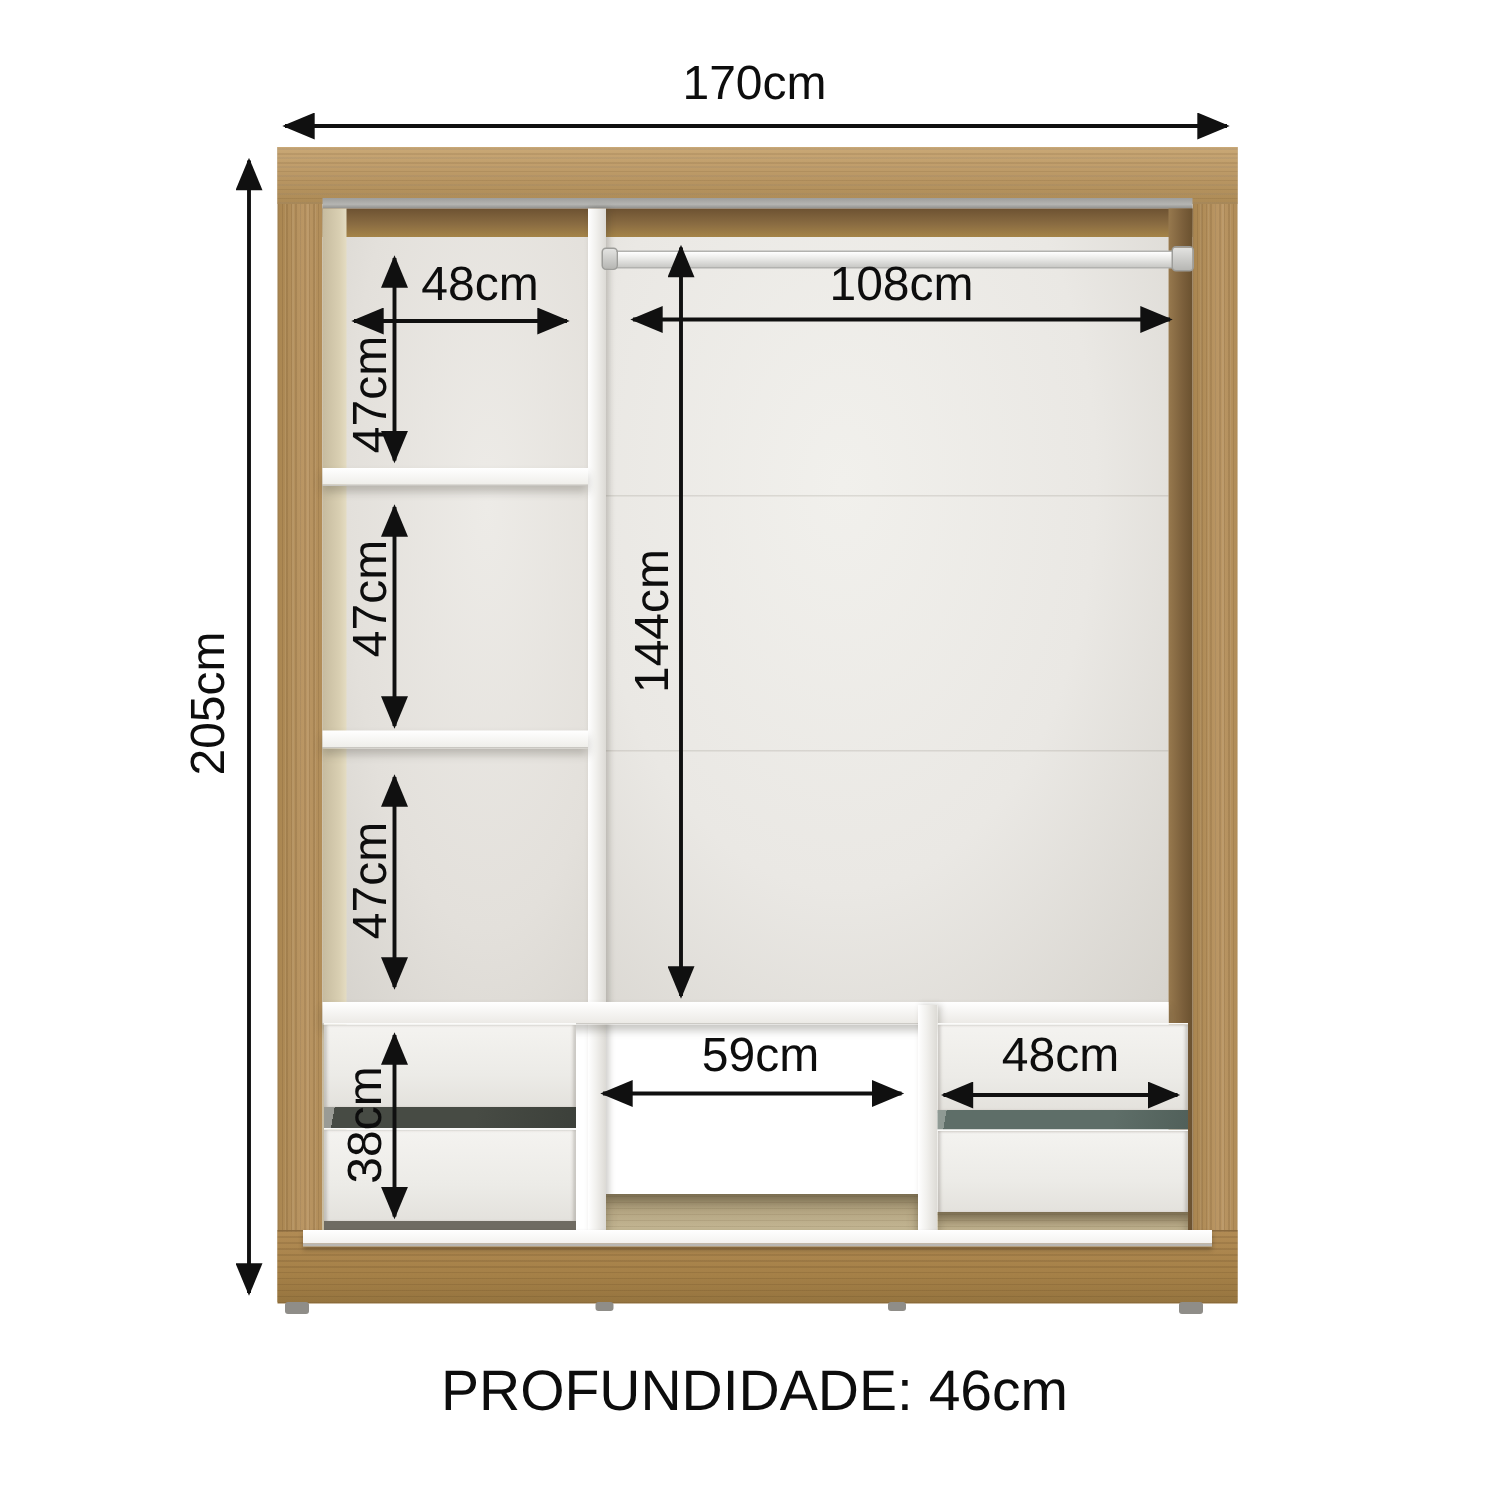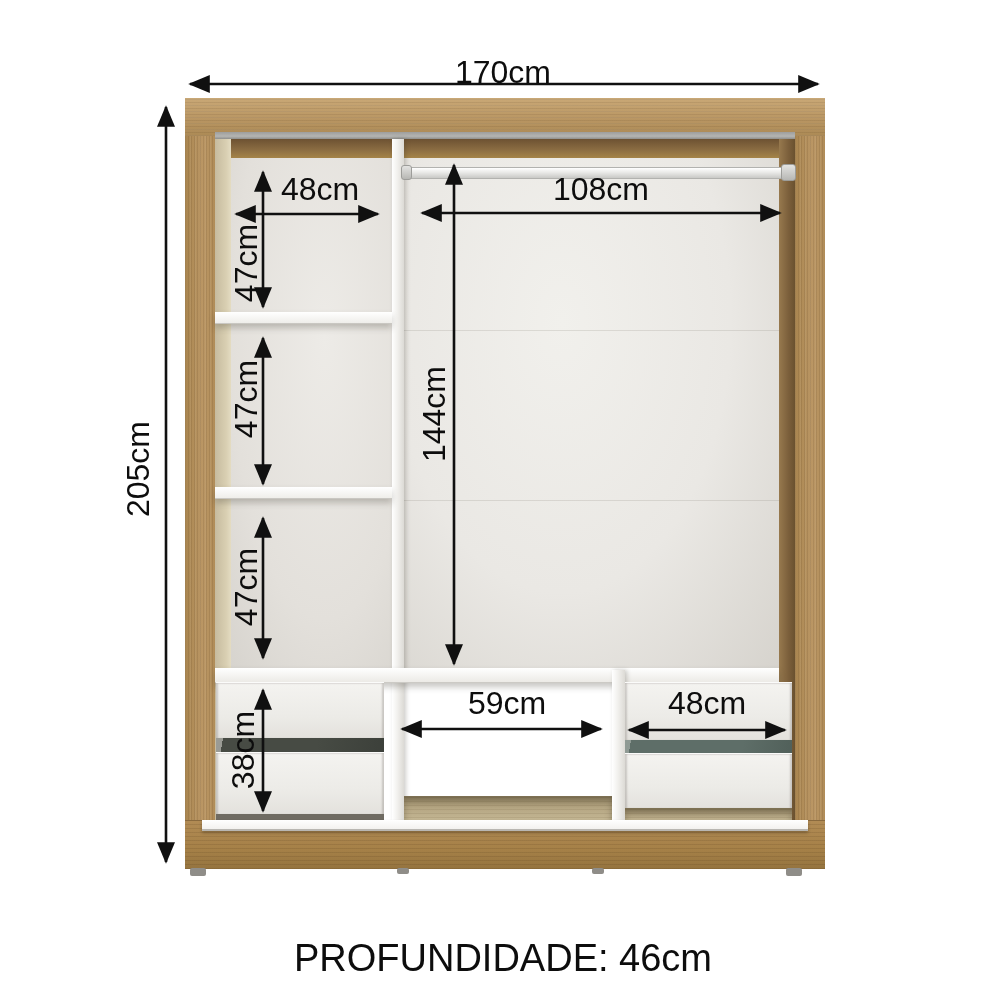--- a/index.html
+++ b/index.html
@@ -127,27 +127,27 @@
       <line x1="263" y1="172" x2="263" y2="307" marker-start="url(#ah)" marker-end="url(#ah)"></line>
       <line x1="263" y1="338" x2="263" y2="484" marker-start="url(#ah)" marker-end="url(#ah)"></line>
       <line x1="263" y1="518" x2="263" y2="658" marker-start="url(#ah)" marker-end="url(#ah)"></line>
       <line x1="454" y1="165" x2="454" y2="664" marker-start="url(#ah)" marker-end="url(#ah)"></line>
       <line x1="263" y1="690" x2="263" y2="811" marker-start="url(#ah)" marker-end="url(#ah)"></line>
       <line x1="402" y1="729" x2="601" y2="729" marker-start="url(#ah)" marker-end="url(#ah)"></line>
       <line x1="629" y1="730" x2="785" y2="730" marker-start="url(#ah)" marker-end="url(#ah)"></line>
     </g>
   </svg>
 
-  <div class="dim-label" style="left:503px;top:72px;">170cm</div>
+  <div class="dim-label" style="left:503px;top:55px;">170cm</div>
   <div class="dim-label rot" style="left:138px;top:469px;">205cm</div>
   <div class="dim-label" style="left:320px;top:189px;">48cm</div>
   <div class="dim-label" style="left:601px;top:189px;">108cm</div>
   <div class="dim-label rot" style="left:246px;top:263px;">47cm</div>
   <div class="dim-label rot" style="left:246px;top:399px;">47cm</div>
   <div class="dim-label rot" style="left:246px;top:587px;">47cm</div>
   <div class="dim-label rot" style="left:434px;top:414px;">144cm</div>
   <div class="dim-label rot" style="left:243px;top:750px;">38cm</div>
   <div class="dim-label" style="left:507px;top:703px;">59cm</div>
   <div class="dim-label" style="left:707px;top:703px;">48cm</div>
 
-  <div class="depth-label" style="left:503px;top:928px;margin-top:30px;">PROFUNDIDADE: 46cm</div>
+  <div class="depth-label" style="left:503px;top:928px;">PROFUNDIDADE: 46cm</div>
 
 </div>
 
 </body></html>

